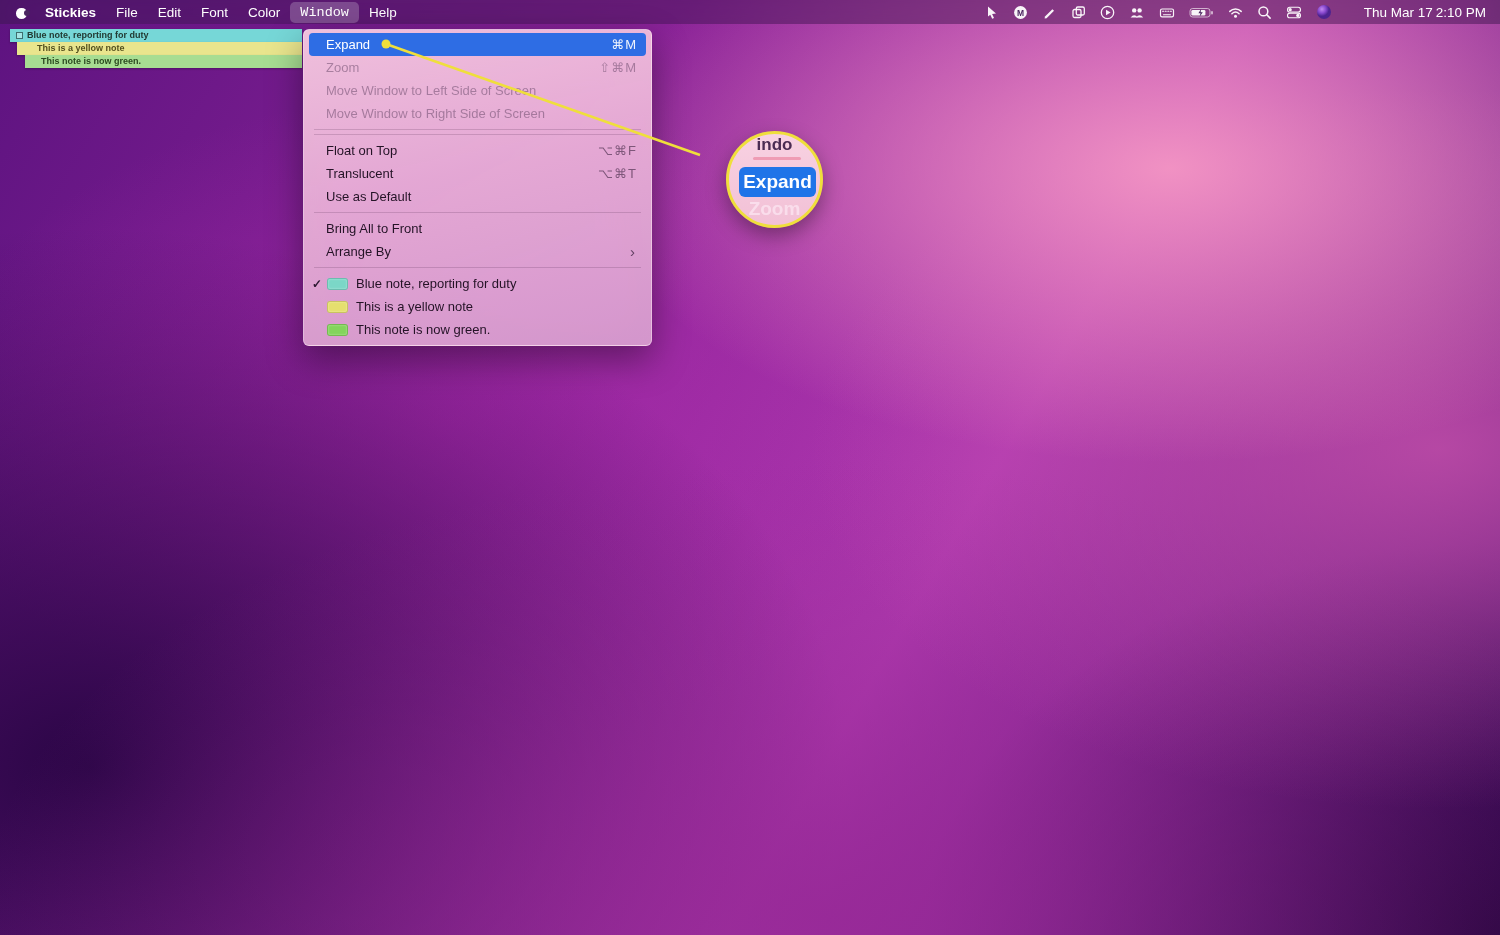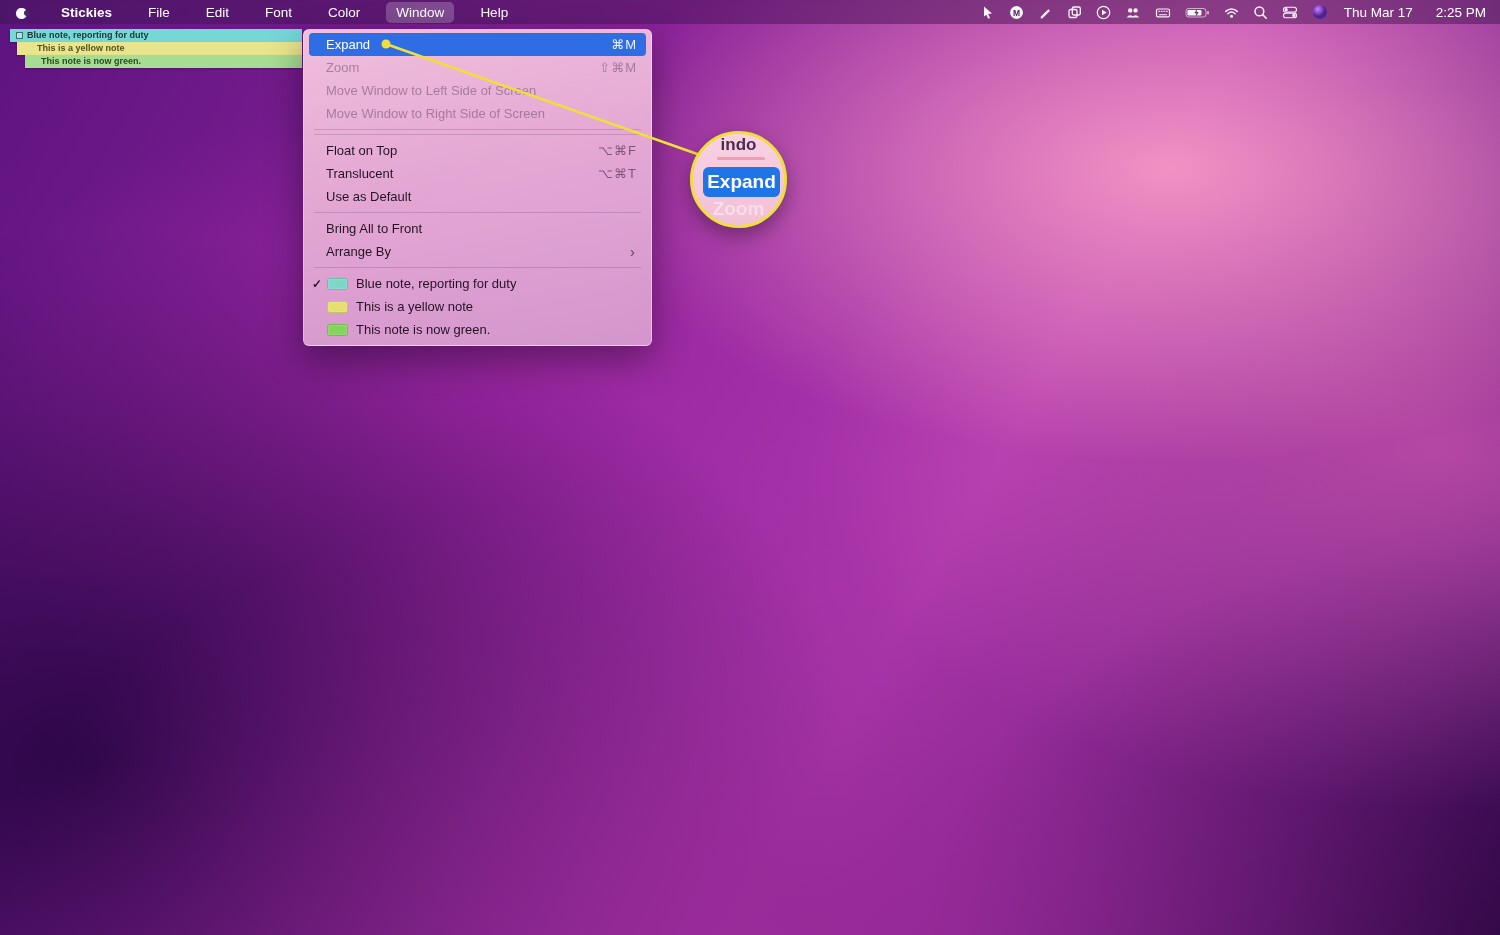--- a/index.html
+++ b/index.html
@@ -18,33 +18,33 @@
   }
 
   
   .menubar {
     position:absolute; top:0; left:0; right:0; height:24px;
     display:flex; align-items:center; padding:0 14px;
     background:rgba(56,26,72,0.5);
     backdrop-filter:blur(20px) saturate(1.4);
     color:#fff; font-size:13.5px; z-index:10;
   }
-  .mb-left { display:flex; align-items:center;gap:16px; }
+  .mb-left { display:flex; align-items:center; }
   .mb-menu { padding:3px 10px; border-radius:5px; white-space:nowrap; }
   .mb-app { font-weight:700; }
-  .mb-menu.active { background:rgba(255,255,255,0.22); }
+  .mb-menu.active { background:rgba(255,255,255,0.22);font-family:Liberation Mono, monospace; }
   .apple { position:relative; width:13px; height:14px; margin:0 6px 0 2px; display:inline-block; }
   .apple::before { content:""; position:absolute; left:0; top:3px; width:11px; height:11px;
     background:#fff; border-radius:46% 46% 50% 50%; }
   .apple::after { content:""; position:absolute; left:8px; top:4.5px; width:6px; height:6px;
     border-radius:50%; background:#4a2560; }
   .mb-right { margin-left:auto; display:flex; align-items:center; gap:14px; }
   .sicon { display:inline-flex; align-items:center; justify-content:center; height:16px; }
   .sicon svg { display:block; }
-  .mb-clock { display:flex; gap:23px; font-size:13.5px; margin-left:2px; white-space:nowrap;text-align:center; }
+  .mb-clock { display:flex; gap:3px; font-size:13.5px; margin-left:18px; white-space:nowrap;text-align:center; }
 
   
   .note {
     position:absolute; height:13px; line-height:13px; font-size:9px; font-weight:700;
     color:#223a33; padding-left:6px; display:flex; align-items:center; gap:4px;
     box-shadow:0 1px 2px rgba(0,0,0,0.25); z-index:5; white-space:nowrap; overflow:hidden;
   }
   .note-box { width:7px; height:7px; border:1px solid rgba(20,60,60,0.7); background:rgba(255,255,255,0.35); flex:0 0 auto; }
   #note-blue   { left:10px; top:29px; width:292px; }
   #note-yellow { left:17px; top:42px; width:285px; color:#55511f; }
@@ -69,21 +69,21 @@
   .sep { height:1px; margin:4px 10px; background:rgba(60,25,60,0.18); }
   .chev { flex:0 0 auto; font-size:15px; line-height:1; color:rgba(58,34,62,0.75); padding-right:2px; }
   .mi.note-row { padding-left:8px; }
   .check { width:15px; flex:0 0 auto; font-size:12px; font-weight:700; color:#2c1830; }
   .swatch { width:21px; height:12px; border-radius:3px; margin-right:8px; flex:0 0 auto;
     border:1px solid rgba(0,0,0,0.12); box-shadow:inset 0 0 2px rgba(255,255,255,0.5); }
 
   
   .connector { position:absolute; left:0; top:0; width:1500px; height:935px; z-index:30; pointer-events:none; }
   .callout {
-    position:absolute; left:690px; top:131px; width:97px; height:97px; border-radius:50%;
+    position:absolute; left:726px; top:131px; width:97px; height:97px; border-radius:50%;
     border:3px solid #efdf3b; overflow:hidden; z-index:40;
     background:linear-gradient(180deg, #f8d2e2 0%, #f2c0d6 100%);
     box-shadow:0 8px 20px rgba(0,0,0,0.35);
   }
   .co-fragment { position:absolute; top:1px; left:0; right:0; text-align:center;
     font-size:17px; font-weight:600; color:#4b2c52; }
   .co-line { position:absolute; top:23px; left:24px; width:48px; height:3px; border-radius:2px; background:#ef9cb4; }
   .co-pill { position:absolute; left:10px; top:33px; width:77px; height:30px; border-radius:6px;
     display:flex; align-items:center; justify-content:center;
     color:#fff; font-size:19px; font-weight:700; }
@@ -184,21 +184,21 @@
               <stop offset="0%" stop-color="#c389f0"></stop>
               <stop offset="55%" stop-color="#8a4ad0"></stop>
               <stop offset="100%" stop-color="#4d2390"></stop>
             </radialGradient>
           </defs>
           <circle cx="8" cy="8" r="7" fill="url(#gdot)"></circle>
         </svg>
     </span>
     <span class="mb-clock">
       <span>Thu Mar 17</span>
-      <span>2:25 PM</span>
+      <span>2:10 PM</span>
     </span>
   </div>
 </div>
 
 <div class="note" id="note-blue" style="background-color: rgb(118, 215, 215);">
   <span class="note-box"></span>
   <span>Blue note, reporting for duty</span>
 </div>
 <div class="note" id="note-yellow" style="background-color: rgb(233, 229, 141);">
   <span style="padding-left:14px">This is a yellow note</span>

